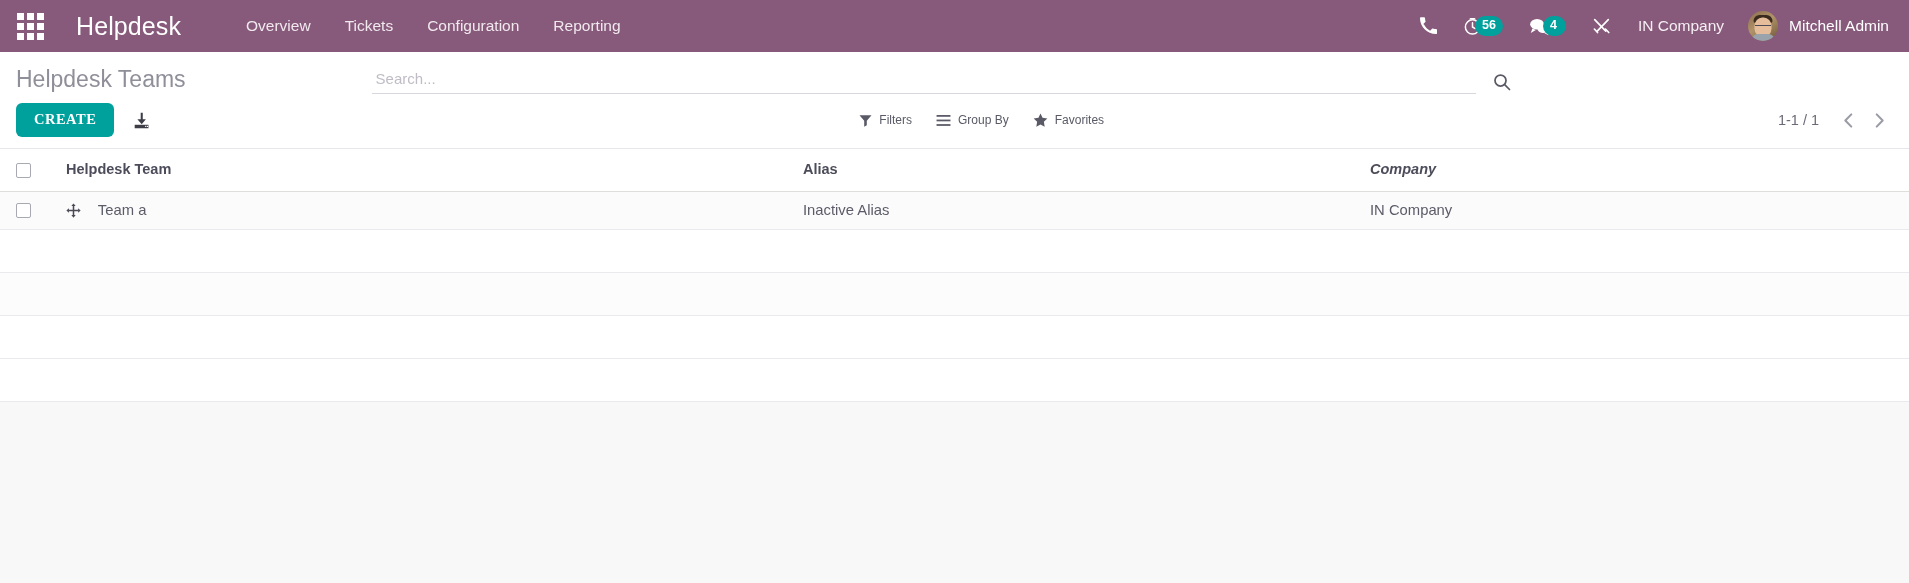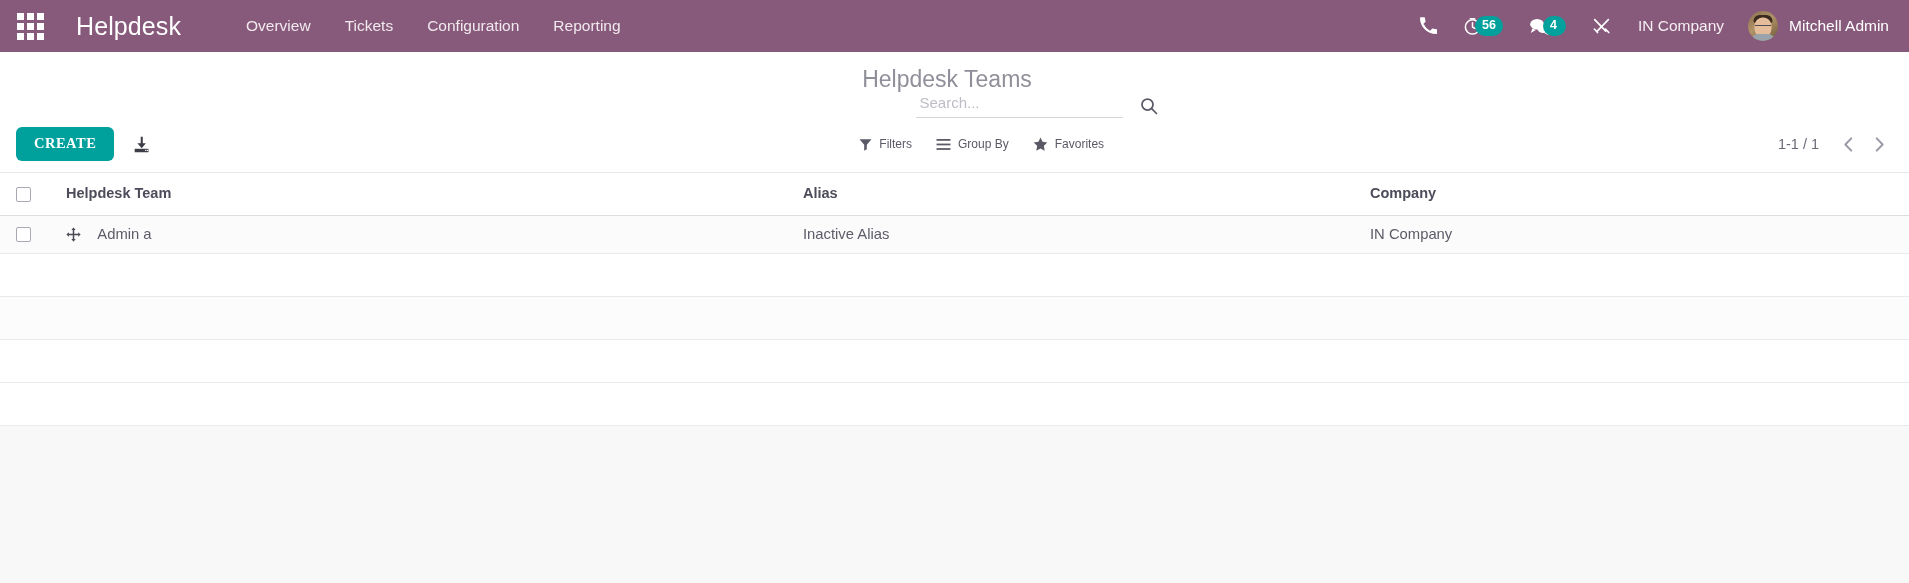--- a/index.html
+++ b/index.html
@@ -124,24 +124,23 @@
     font-size: 15.5px; color: #fff; margin-left: 11px; white-space: nowrap;
   }
 
   
   .control-panel {
     background: #fff;
     border-bottom: 1px solid #e7e6ec;
     padding: 0;
   }
   .cp-row1 {
-    display: flex; align-items: center;
+    display: flex; align-items: flex-end;
     padding: 12px 31px 0 16px;
     min-height: 40px;
-    flex-direction: column;
   }
   .page-title {
     font-size: 23px;
     color: #8f8f99;
     font-weight: 400;
     line-height: 30px;
     white-space: nowrap;
   }
   .search-area {
     flex: 1;
@@ -235,21 +234,21 @@
   }
   .col-check { width: 52px; padding-left: 16px !important; }
   .col-name  { width: 745px; }
   .col-alias { width: 547px; }
   .col-company { width: auto; }
   .cell-pad-name { padding-left: 14px !important; }
   .cell-pad-alias { padding-left: 6px !important; }
   .cell-pad-company { padding-left: 26px !important; }
   .th-pad-name { padding-left: 14px !important; }
   .th-pad-alias { padding-left: 6px !important; }
-  .th-pad-company { padding-left: 26px !important; }
+  .th-pad-company { padding-left: 26px !important; font-style: italic; }
 
   .chk {
     width: 15px; height: 15px;
     border: 1px solid #a9a9b4;
     border-radius: 2px;
     background: #fff;
     display: inline-block;
     cursor: pointer;
     vertical-align: middle;
   }
@@ -439,21 +438,21 @@
           <span class="handle">
             <svg width="15" height="15" viewBox="0 0 16 16" fill="#4a4a55">
               <path d="M8 0.4 L10.3 3.1 H5.7 z"></path>
               <path d="M8 15.6 L5.7 12.9 H10.3 z"></path>
               <path d="M0.4 8 L3.1 5.7 V10.3 z"></path>
               <path d="M15.6 8 L12.9 10.3 V5.7 z"></path>
               <rect x="7.2" y="3.0" width="1.6" height="10"></rect>
               <rect x="3.0" y="7.2" width="10" height="1.6"></rect>
             </svg>
           </span>
-          <span>Admin a</span>
+          <span>Team a</span>
         </td>
         <td class="col-alias cell-pad-alias">Inactive Alias</td>
         <td class="col-company cell-pad-company">IN Company</td>
       </tr>
 
       <tr class="filler">
         <td colspan="4"></td>
       </tr>
       <tr class="filler alt">
         <td colspan="4"></td>

